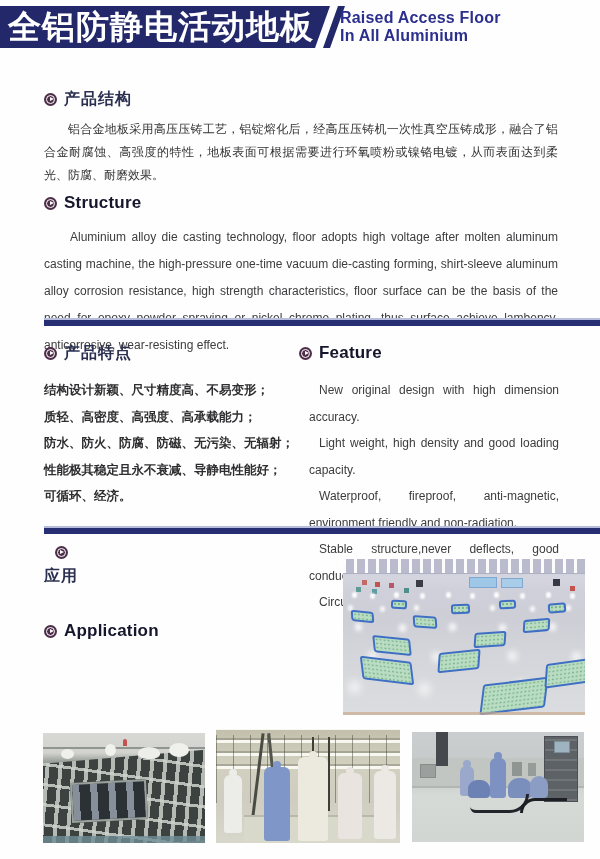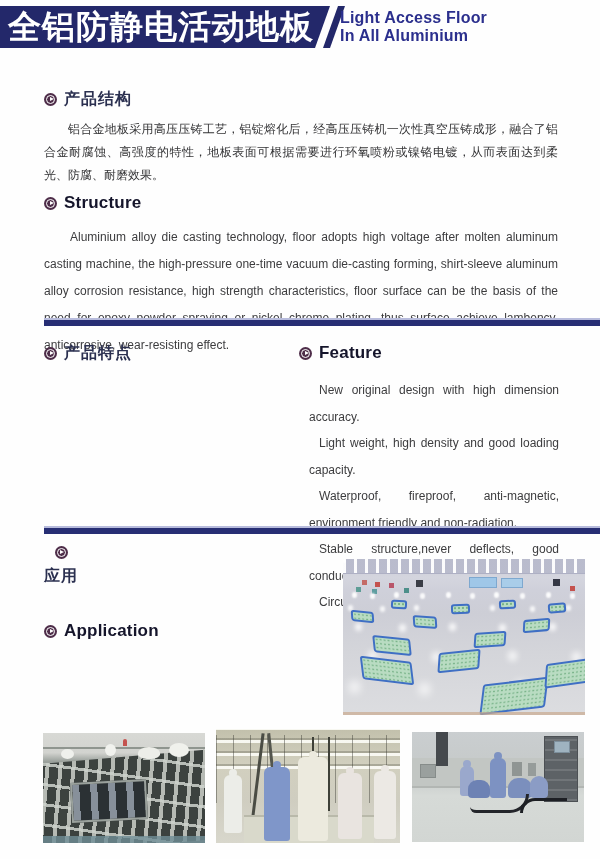--- a/index.html
+++ b/index.html
@@ -72,41 +72,48 @@
 <body>
 
 <div class="page">
 
   <div class="banner-wrap">
     <div class="banner-main"></div>
     <div class="banner-stripe"></div>
     <div class="banner-title">全铝防静电活动地板</div>
   </div>
   <div class="banner-en">
-    <div>Light Access Floor</div>
+    <div>Raised Access Floor</div>
     <div>In All Aluminium</div>
   </div>
 
   <div class="sec-head" style="left:44px;top:89px;">
     <span class="bullet"></span>
     <span class="txt-zh">产品结构</span>
   </div>
   <p class="zh-body para-s1" style="margin:0;">铝合金地板采用高压压铸工艺，铝锭熔化后，经高压压铸机一次性真空压铸成形，融合了铝合金耐腐蚀、高强度的特性，地板表面可根据需要进行环氧喷粉或镍铬电镀，从而表面达到柔光、防腐、耐磨效果。</p>
 
   <div class="sec-head" style="left:44px;top:193px;">
     <span class="bullet"></span>
     <span class="txt-en">Structure</span>
   </div>
   <p class="en-body para-s2" style="margin:0;">Aluminium alloy die casting technology, floor adopts high voltage after molten aluminum casting machine, the high-pressure one-time vacuum die-casting forming, shirt-sleeve aluminum alloy corrosion resistance, high strength characteristics, floor surface can be the basis of the need for epoxy powder spraying or nickel chrome plating, thus surface achieve lambency, anticorrosive, wear-resisting effect.</p>
 
   <div class="divider" style="top:318px;"></div>
 
   <div class="sec-head" style="left:44px;top:343px;">
     <span class="bullet"></span>
     <span class="txt-zh">产品特点</span>
+  </div>
+  <div class="feat-zh-list">
+    <p>结构设计新颖、尺寸精度高、不易变形；</p>
+    <p>质轻、高密度、高强度、高承载能力；</p>
+    <p>防水、防火、防腐、防磁、无污染、无辐射；</p>
+    <p>性能极其稳定且永不衰减、导静电性能好；</p>
+    <p>可循环、经济。</p>
   </div>
 
   <div class="sec-head" style="left:299px;top:343px;">
     <span class="bullet"></span>
     <span class="txt-en">Feature</span>
   </div>
   <div class="feat-en-list">
     <p>New original design with high dimension accuracy.</p>
     <p>Light weight, high density and good loading capacity.</p>
     <p>Waterproof, fireproof, anti-magnetic, environment friendly and non-radiation.</p>

